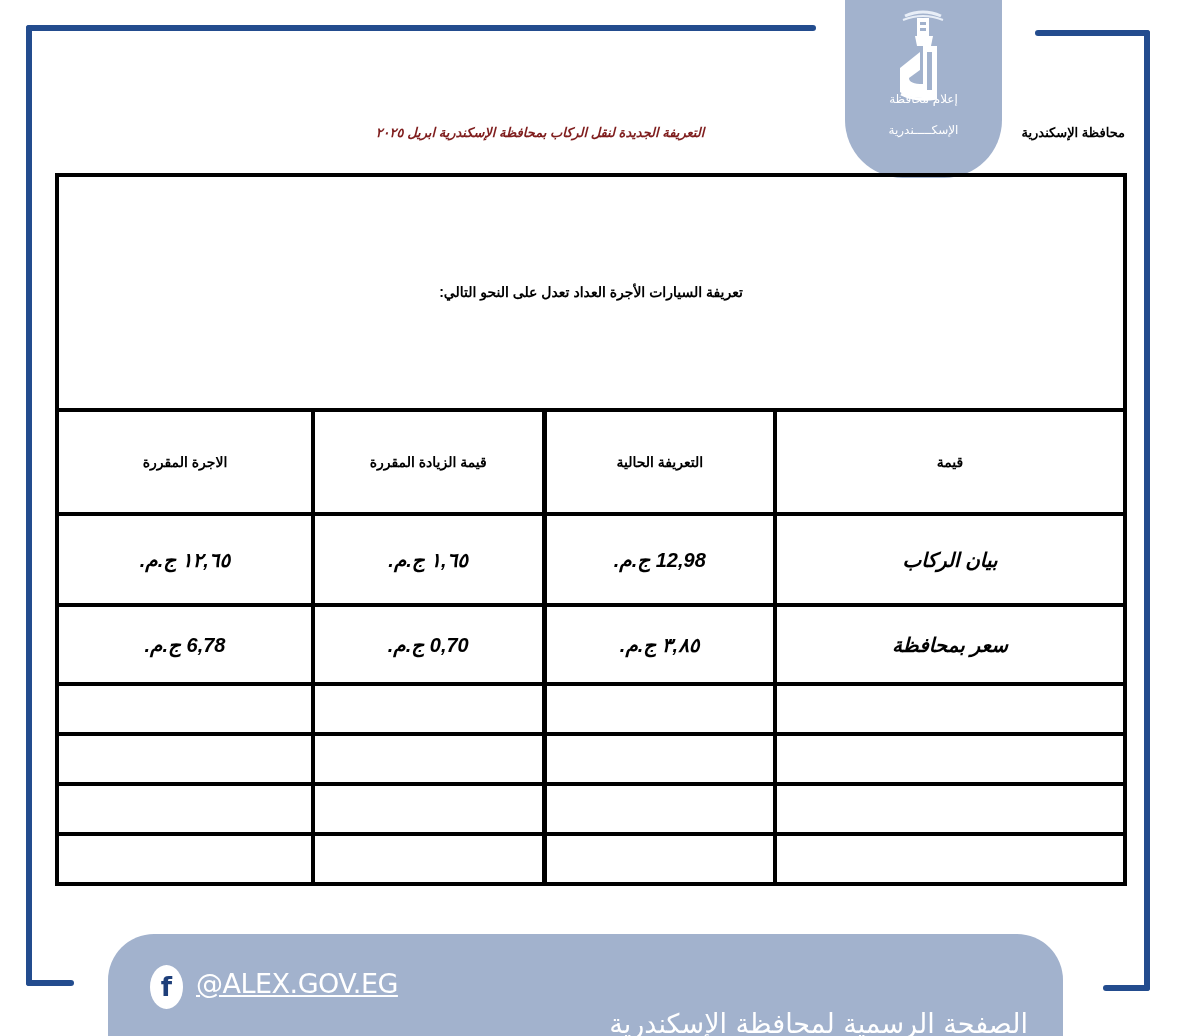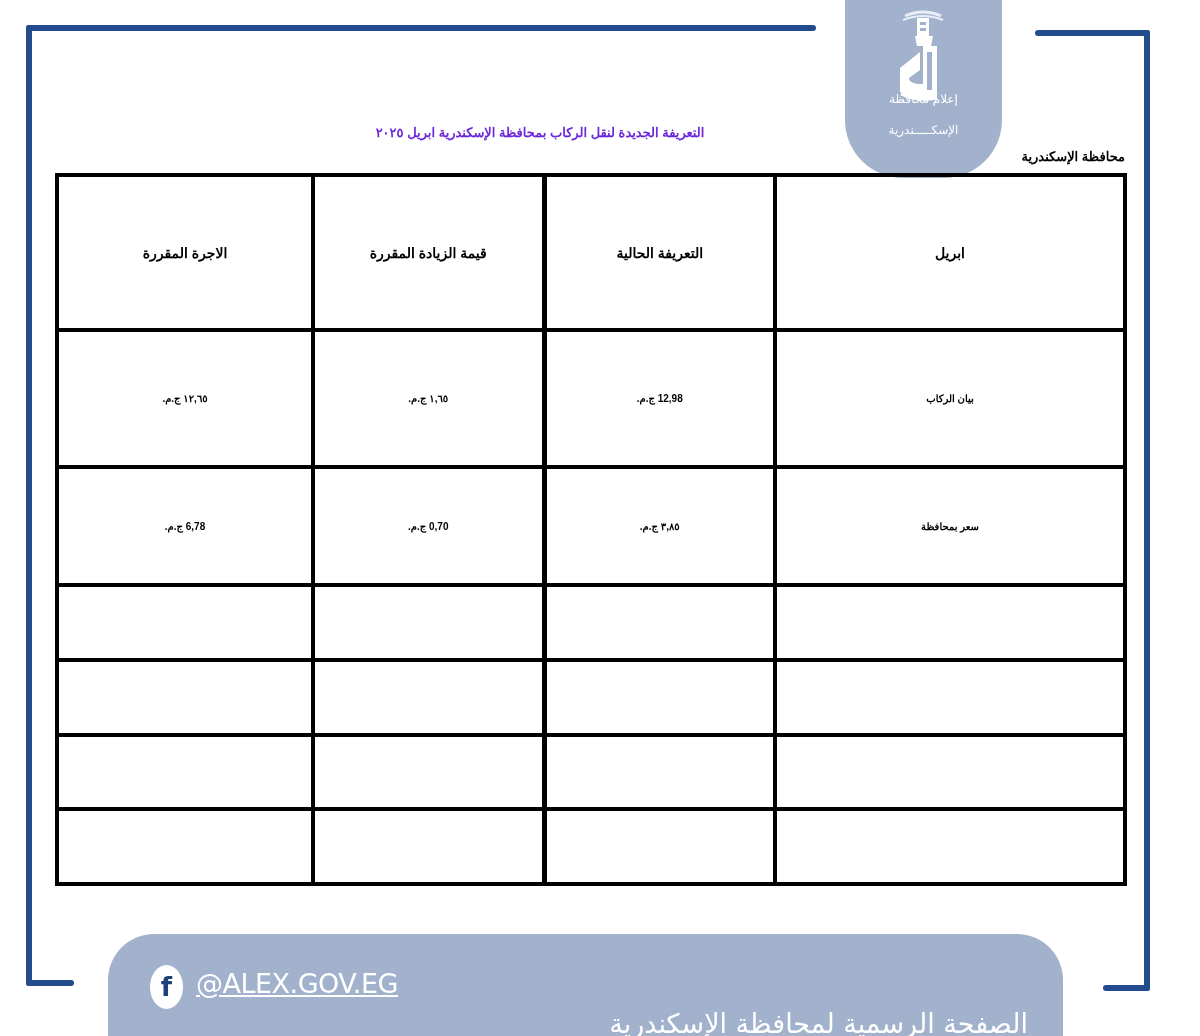--- a/index.html
+++ b/index.html
@@ -15,37 +15,37 @@
     }
     .logo-tab svg { position: absolute; left: 0; top: 0; }
     .logo-text {
       position: absolute; left: 0; width: 157px; text-align: center; color: #ffffff;
       font-family: "DejaVu Sans", sans-serif; font-size: 12px; line-height: 14px;
     }
     .hdr-left {
       position: absolute; left: 1015px; top: 125px; width: 110px; text-align: right;
       font-family: "Liberation Sans", sans-serif; font-weight: bold; font-size: 13px; color: #000;
       direction: rtl;
-      margin-top: 24px;
     }
     .hdr-title {
       position: absolute; left: 340px; top: 125px; width: 400px; text-align: center;
-      font-family: "Liberation Sans", sans-serif; font-weight: bold; font-size: 13px; color: #6d28d9;
+      font-family: "Liberation Sans", sans-serif; font-weight: bold; font-size: 13px; color: #7f1d1d;
       direction: rtl;
+      font-style: italic;
     }
     table.fare {
       position: absolute; left: 55px; top: 173px; width: 1068px; height: 713px;
       border-collapse: collapse; direction: rtl; table-layout: fixed;
       font-family: "Liberation Sans", sans-serif; font-weight: bold; font-size: 14px; color: #000;
     }
     table.fare td { border: 4px solid #000; text-align: center; vertical-align: middle; padding: 0; }
     table.fare td.thick-l { border-left-width: 5px; }
     .caption-cell { height: 222px; font-size: 14px; }
     .head-row td { height: 96px; }
-    .data-row td { height: 84px; font-size: 10px; }
+    .data-row td { height: 84px; font-size: 20px; font-style: italic; }
     .data-row.r2 td { height: 72px; }
     .empty-row td { height: 44px; }
     .footer-bar {
       position: absolute; left: 108px; top: 934px; width: 955px; height: 110px;
       background: #a2b2cd; border-radius: 46px 46px 0 0;
     }
     .fb-icon {
       position: absolute; left: 150px; top: 965px; width: 33px; height: 44px;
       background: #ffffff; border-radius: 50%;
       color: #1e3f7a; font-family: "DejaVu Sans", sans-serif; font-weight: bold;
@@ -91,22 +91,25 @@
 <div class="hdr-title">التعريفة الجديدة لنقل الركاب بمحافظة الإسكندرية ابريل ٢٠٢٥</div>
 
 <table class="fare">
   <colgroup>
     <col style="width:350px">
     <col style="width:231px">
     <col style="width:231px">
     <col style="width:256px">
   </colgroup>
   <tbody>
+      <tr>
+    <td colspan="4" class="caption-cell">تعريفة السيارات الأجرة العداد تعدل على النحو التالي:</td>
+  </tr>
   <tr class="head-row">
-    <td>ابريل</td>
+    <td>قيمة</td>
     <td class="thick-l">التعريفة الحالية</td>
     <td>قيمة الزيادة المقررة</td>
     <td>الاجرة المقررة</td>
   </tr>
   <tr class="data-row">
     <td>بيان الركاب</td>
     <td class="thick-l">12,98 ج.م.</td>
     <td>١,٦٥ ج.م.</td>
     <td>١٢,٦٥ ج.م.</td>
   </tr>

